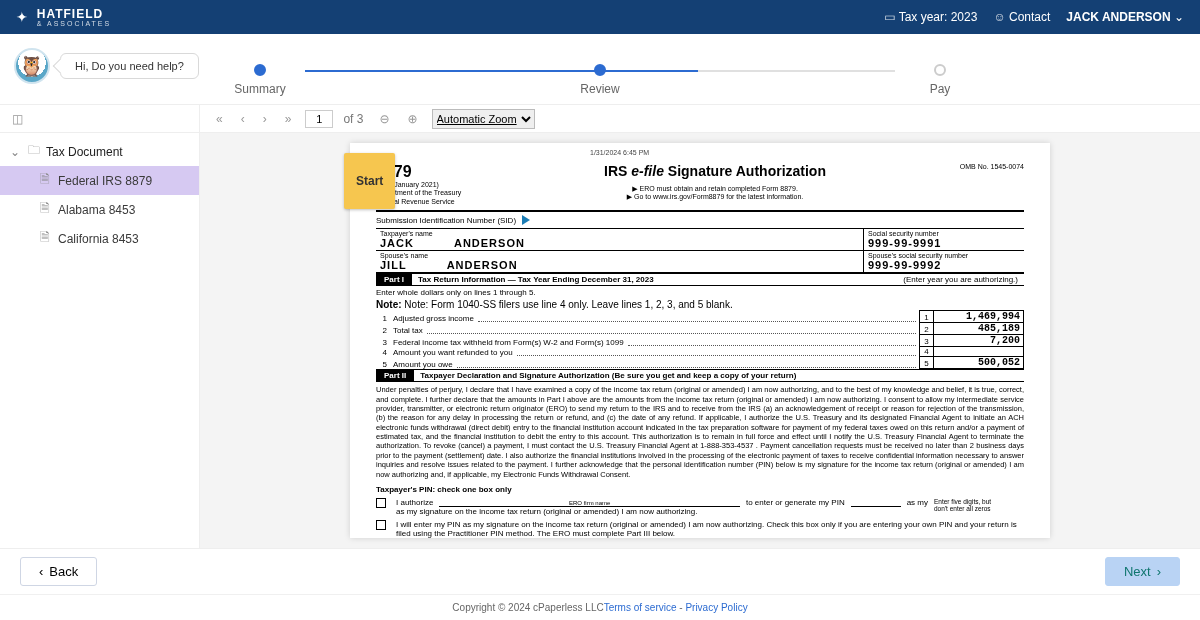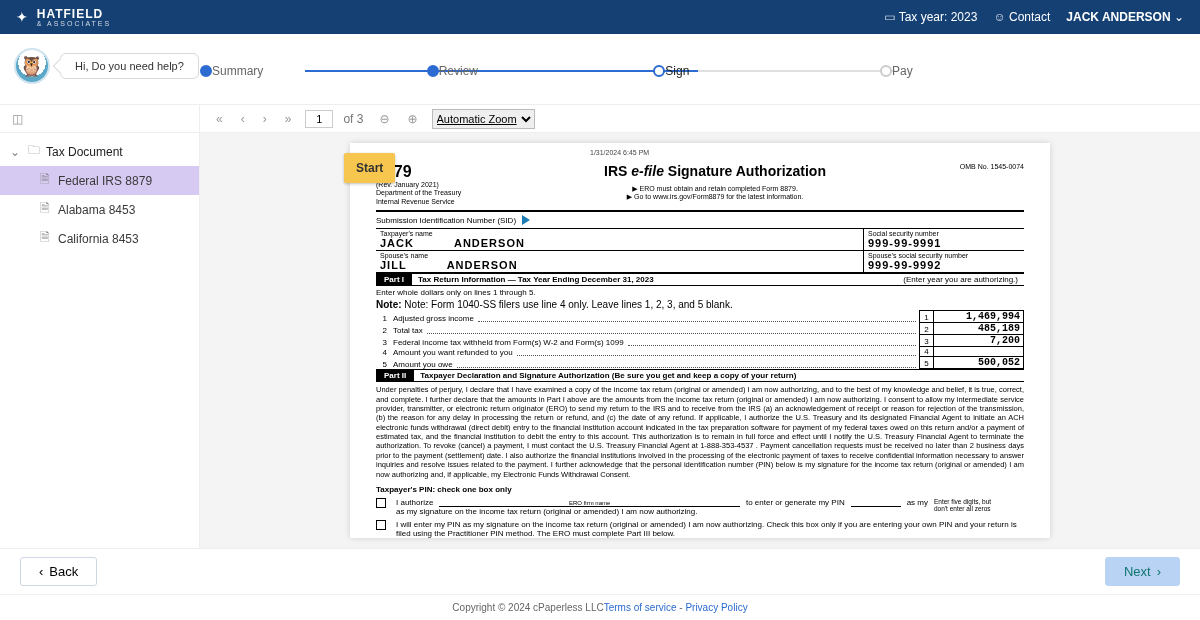--- a/index.html
+++ b/index.html
@@ -18,21 +18,21 @@
 .assistant-row { display:flex; align-items:center; gap:10px; position:absolute; top:48px; left:14px; }
 .avatar { width:36px; height:36px; border-radius:50%; background: radial-gradient(circle at 50% 40%, #fff 0 55%, #5aa7c8 55% 100%); display:flex; align-items:center; justify-content:center; font-size:20px; border:2px solid #d0e4ef; }
 .bubble { background:#fff; border:1px solid #d9d9d9; border-radius:6px; padding:6px 14px; font-size:11px; position:relative; }
 .bubble:before { content:''; position:absolute; left:-6px; top:50%; transform:translateY(-50%) rotate(45deg); width:10px; height:10px; background:#fff; border-left:1px solid #d9d9d9; border-bottom:1px solid #d9d9d9; }
 
 .steps-wrap { position:relative; height:60px; margin-top: 10px; }
 .steps-track { position:absolute; top:26px; left:305px; right:305px; display:flex; }
 .steps-track .seg { flex:1; height:2px; }
 .seg-blue{ background:#2c6bd1;} .seg-grey{ background:#e0e0e0;}
 .steps-nodes { position:absolute; top:20px; left:200px; right:200px; display:flex; justify-content:space-between; }
-.node { display:flex; flex-direction:row; align-items:center; width:120px; font-size:12px; color:#666; }
+.node { display:flex; flex-direction:column; align-items:center; gap:6px; width:120px; font-size:12px; color:#666; }
 .node .pin{ width:12px;height:12px;border-radius:50%;background:#fff;border:2px solid #2c6bd1; }
 .node.done .pin{ background:#2c6bd1; }
 .node.pending .pin{ border-color:#ccc; }
 .node.active { color:#222; font-weight:500; }
 
 
 .main { display:flex; height: calc(620px - 34px - 70px - 46px - 26px); border-top:1px solid #eee; }
 .sidebar { width:200px; border-right:1px solid #eee; font-size:12px; }
 .sb-toolbar { height:28px; border-bottom:1px solid #eee; display:flex; align-items:center; padding:0 8px; }
 .tree { padding:4px 0; }
@@ -45,21 +45,21 @@
 
 .viewer { flex:1; display:flex; flex-direction:column; background:#fafafa; position:relative; }
 .viewer-toolbar { height:28px; border-bottom:1px solid #eee; background:#fff; display:flex; align-items:center; gap:12px; padding:0 12px; color:#777; font-size:12px; }
 .vt-group { display:flex; align-items:center; gap:10px; }
 .page-inp { width:28px; text-align:center; border:1px solid #ccc; height:18px; font-size:11px; }
 .zoom-sel { border:1px solid #bbb; font-size:11px; height:20px;text-decoration:underline; }
 
 .doc-scroll { flex:1; overflow:auto; display:flex; justify-content:center; padding:10px 0; background:#f4f4f4; }
 .page { width:700px; background:#fff; box-shadow:0 0 6px rgba(0,0,0,.15); padding:20px 26px 30px; font-size:9px; color:#000; position:relative; }
 
-.start-tag { position:absolute; top:10px; left:-6px; background:#f6c64f; color:#333; font-weight:600; padding:8px 12px; font-size:12px; border-radius:2px; box-shadow:0 1px 3px rgba(0,0,0,.25); z-index:5; }
+.start-tag { position:absolute; top:10px; left:-6px; background:#f6c64f; color:#333; font-weight:600; padding:21px 12px; font-size:12px; border-radius:2px; box-shadow:0 1px 3px rgba(0,0,0,.25); z-index:5; }
 
 .form-head { display:flex; justify-content:space-between; align-items:flex-start; border-bottom:2px solid #000; padding-bottom:4px; }
 .form-num { font-size:16px; font-weight:bold; }
 .form-meta { font-size:7px; line-height:1.2; }
 .form-title { font-size:14px; font-weight:bold; text-align:center; }
 .form-title em{ font-style:italic; }
 .form-notes { font-size:7px; text-align:left; margin-top:4px; }
 .omb { font-size:7px; }
 
 .sid-row { border-bottom:1px solid #000; padding:3px 0; font-size:8px; display:flex; align-items:center; gap:6px; }
@@ -143,24 +143,20 @@
     <div class="seg seg-grey"></div>
   </div>
   <div class="steps-nodes">
     <div class="node done">
         <div class="pin"></div>
         <span>Summary</span>
       </div>
     <div class="node done">
         <div class="pin"></div>
         <span>Review</span>
-      </div>
-    <div class="node active">
-        <div class="pin"></div>
-        <span>Sign</span>
       </div>
     <div class="node pending">
         <div class="pin"></div>
         <span>Pay</span>
       </div>
   </div>
 </div>
 
 <div class="main">
   <div class="sidebar">

